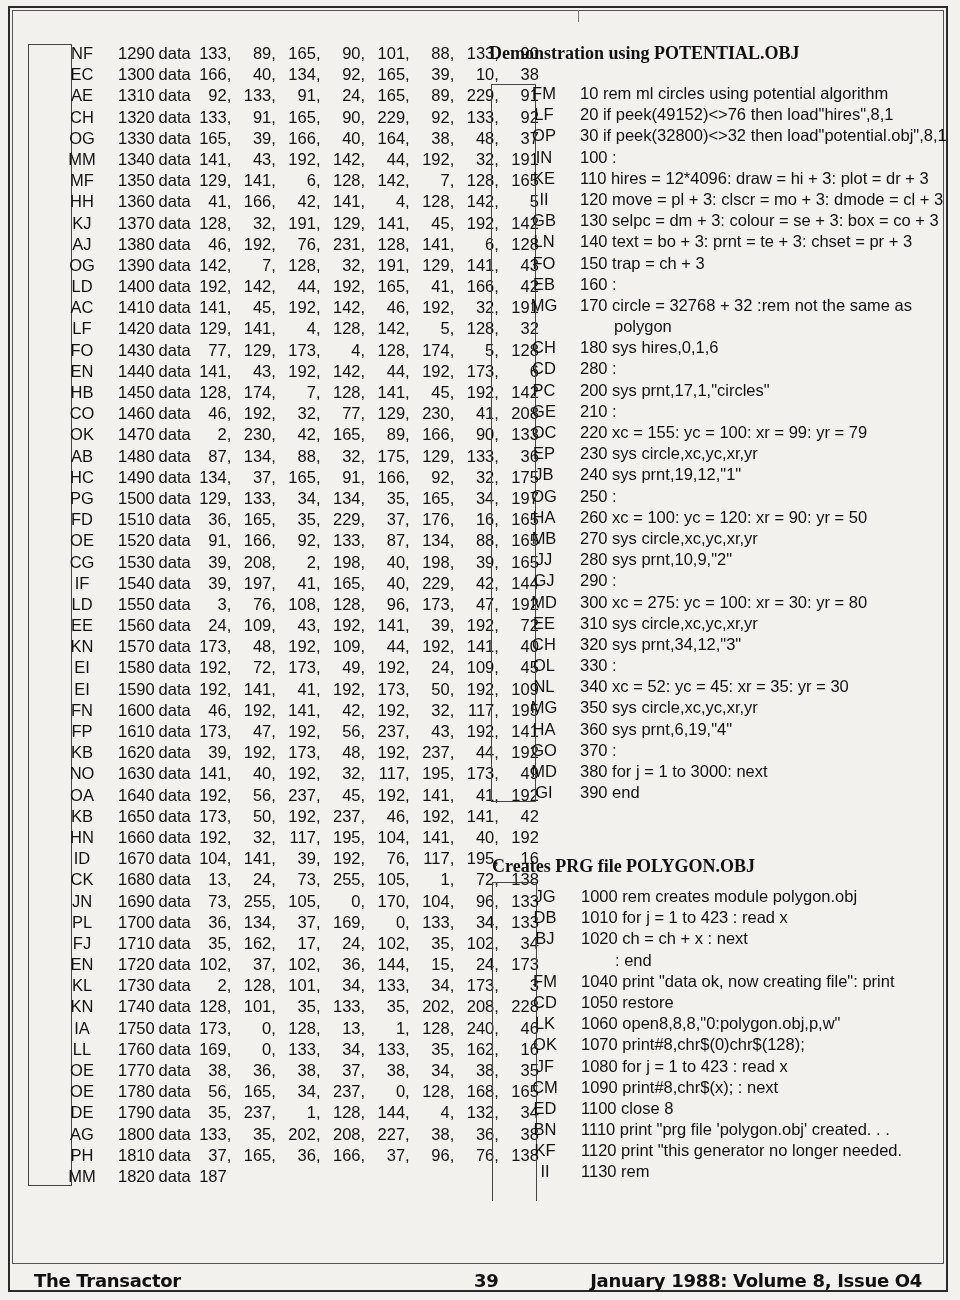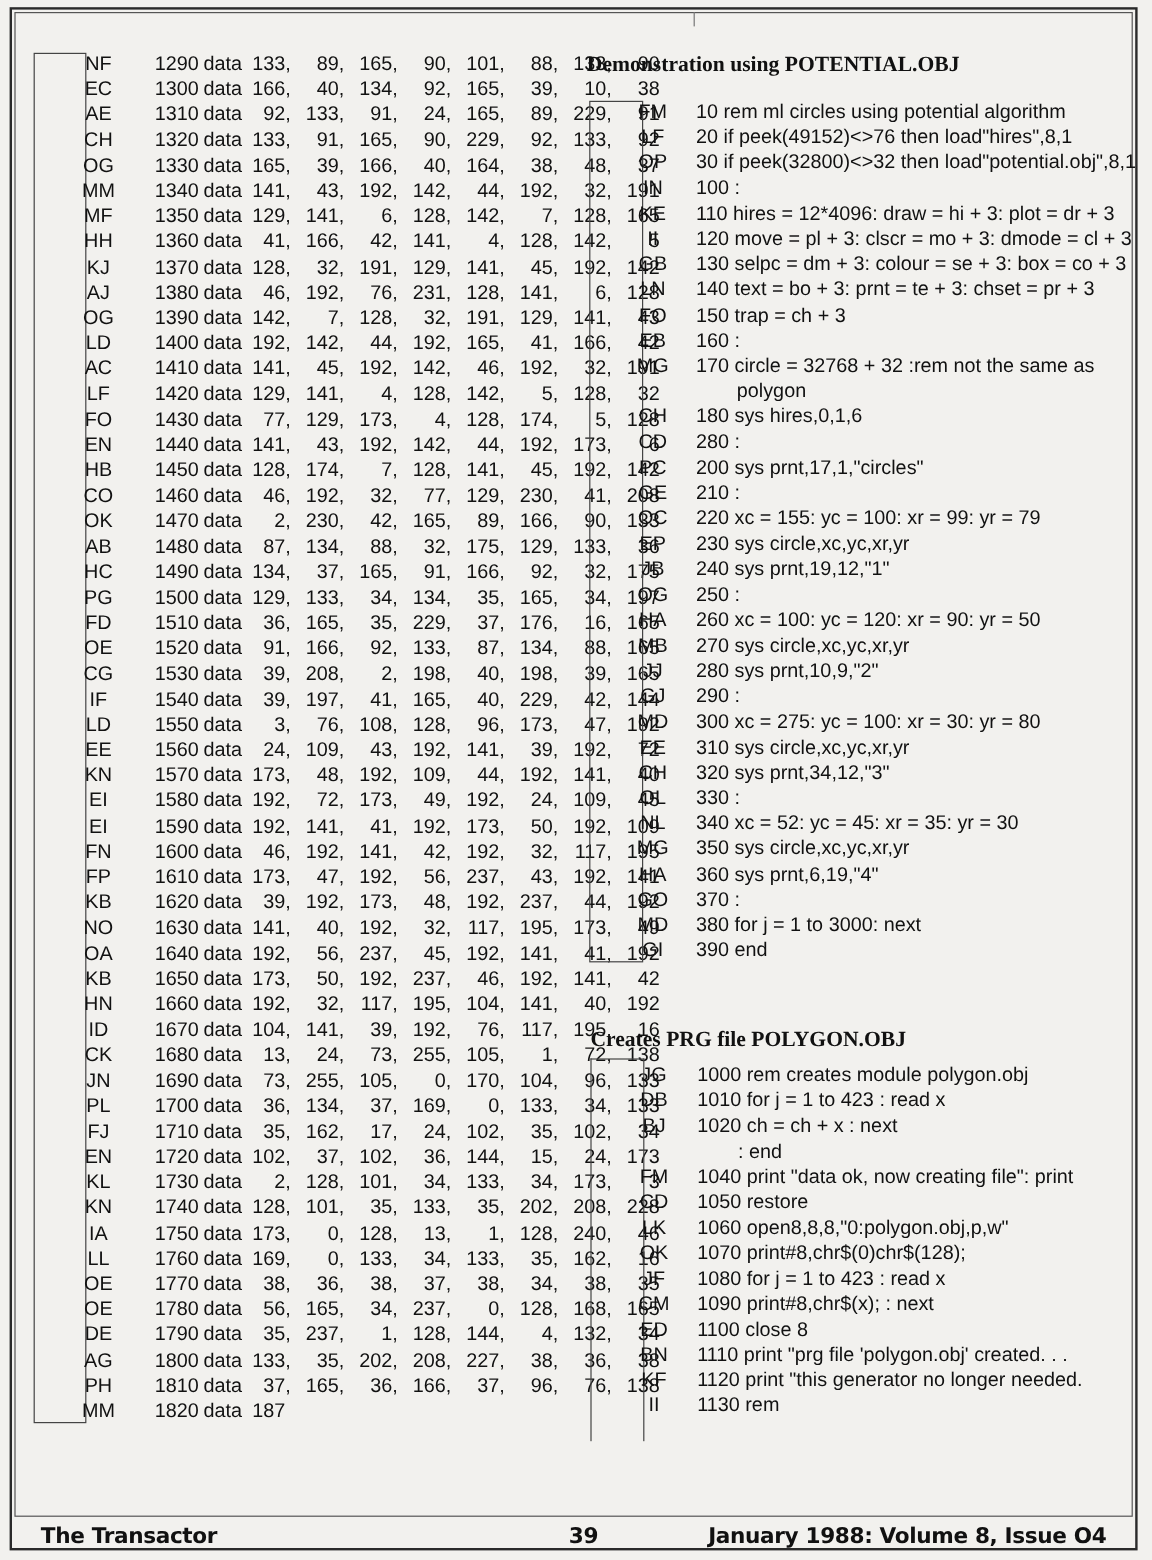--- a/index.html
+++ b/index.html
@@ -31,21 +31,21 @@
   .listing .code.cont { padding-left: 48px; }
   .keybox {
     position: absolute; border: 1px solid #444; border-bottom: 1px solid #444;
   }
   .keybox-open { border-bottom: none; }
 
   #left-listing { left: 28px; top: 43px; }
   #left-keybox { left: 28px; top: 44px; width: 42px; height: 1140px; }
   #left-listing .code { font-variant-numeric: tabular-nums; }
   .num { display: inline-block; text-align: right; }
-  .n-line { width: 36px; text-align: right; margin-left: 11px; }
+  .n-line { width: 36px; text-align: right; }
   .n-v { width: 40px; }
   .n-v.first { width: 36px; }
 
   .heading {
     position: absolute; font-family: "Liberation Serif", serif;
     font-weight: bold; font-size: 18px;
   }
   #demo-heading { left: 489px; top: 43px; }
   #prg-heading { left: 492px; top: 846px; margin-top: 10px; }
 

